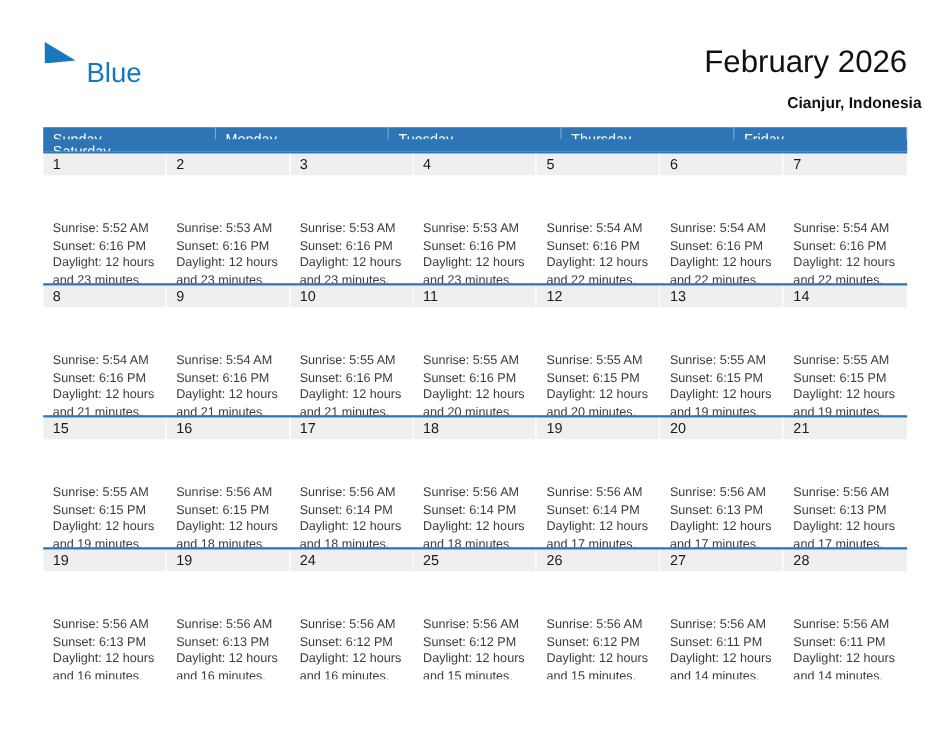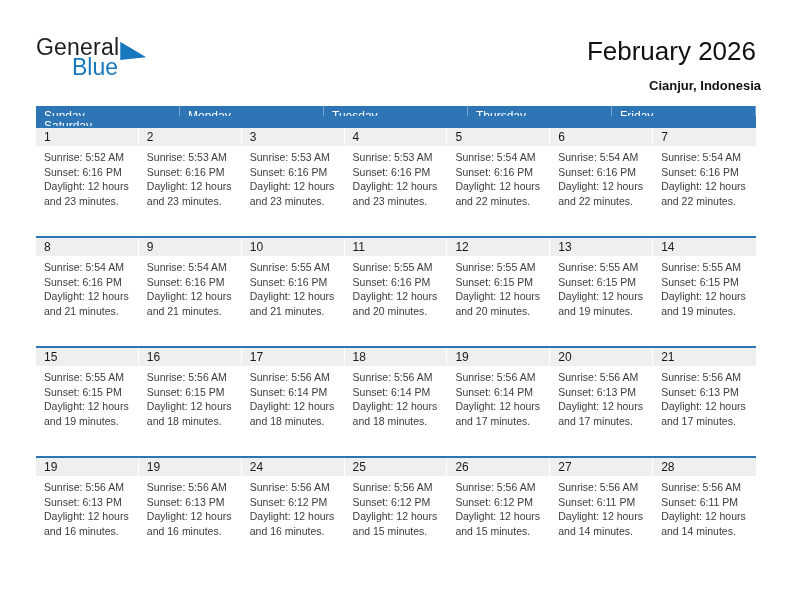--- a/index.html
+++ b/index.html
@@ -8,39 +8,38 @@
     font-family:"Liberation Sans", sans-serif;
     position:relative; overflow:hidden;
   }
   
   .logo { position:absolute; left:36px; top:34px; }
   .logo-line1 { display:flex; align-items:flex-end; font-size:23px; color:#1e1e1e; letter-spacing:0.2px; }
   .logo-triangle { width:26px; height:19px; background:#1878BE; clip-path:polygon(0 4%, 100% 86%, 0 100%); margin-left:1px; margin-bottom:1px; }
   .logo-line2 { font-size:23px; color:#1878BE; margin-left:36px; margin-top:-7px; }
   
   .title { position:absolute; right:36px; top:36px; font-size:26px; color:#111111; text-align:center; }
-  .subtitle { position:absolute; right:31px; top:78px; font-size:13px; font-weight:bold; color:#111111; text-align:right; }
+  .subtitle { position:absolute; right:24px; top:78px; font-size:13px; font-weight:bold; color:#111111; text-align:right; }
   
   .calendar { position:absolute; left:36px; top:106px; width:720px; }
   .weekday-row { display:grid; grid-template-columns:repeat(5,1fr); background:#2E75B6; height:20px; }
   .weekday-cell { color:#ffffff; font-size:12px; line-height:20px; padding-left:8px; border-right:1px solid rgba(255,255,255,0.35); overflow:hidden; }
   .weekday-cell:last-child { border-right:none; }
   .week-row { display:grid; grid-template-columns:repeat(7,1fr); border-top:2px solid #2E75B6; height:108px; }
   .day-cell { overflow:hidden; }
   .day-num { background:#EFEFEF; height:18px; line-height:18px; padding-left:8px; font-size:12px; color:#1a1a1a; border-right:1px solid #ffffff; }
   .day-cell:last-child .day-num { border-right:none; }
-  .cell-lines { padding:4px 4px 0 8px; }
+  .cell-lines { padding:4px 4px 0 8px;margin-top:33px; }
   .cell-line { font-size:10.5px; color:#3c3c3c; line-height:14.6px; white-space:nowrap; }
 </style>
 </head>
 <body>
 
 <div class="logo">
   <div class="logo-line1">
-    <span>General</span>
     <span class="logo-triangle"></span>
   </div>
   <div class="logo-line2">Blue</div>
 </div>
 
 <div class="title">February 2026</div>
 <div class="subtitle">Cianjur, Indonesia</div>
 
 <div class="calendar">
   <div class="weekday-row">

